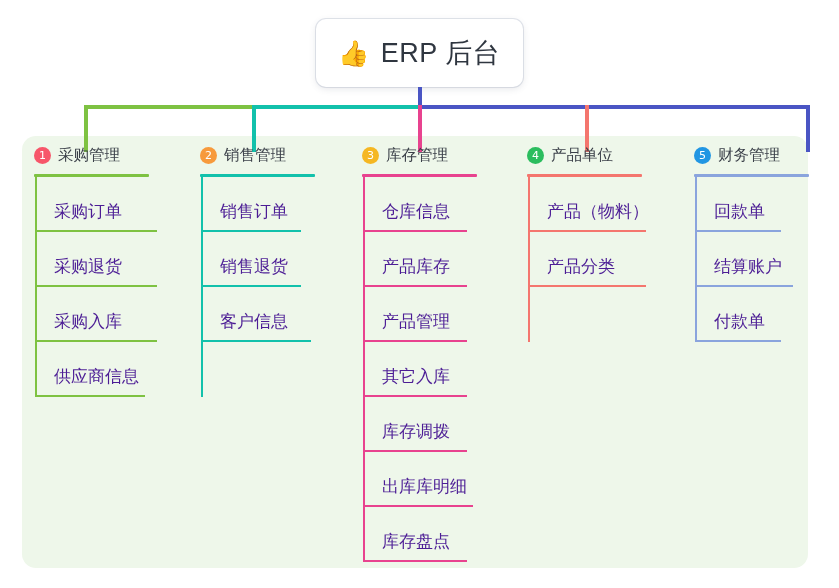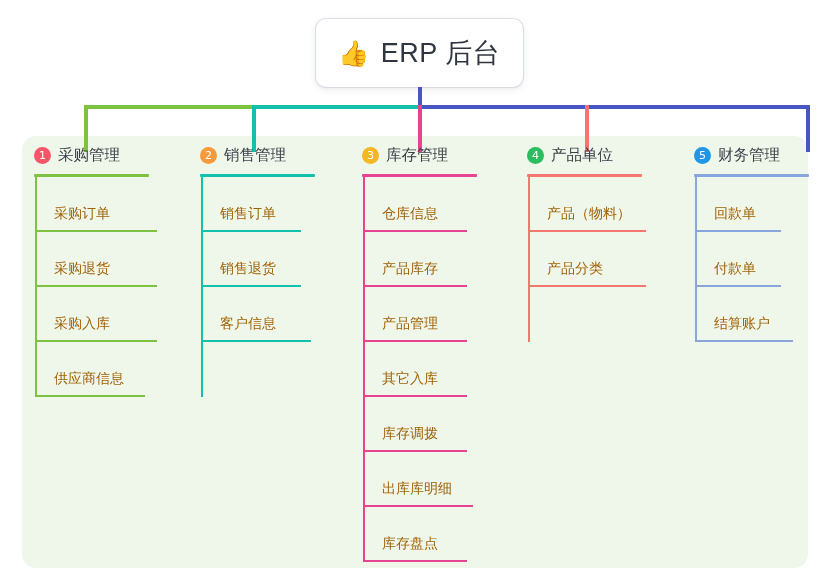--- a/index.html
+++ b/index.html
@@ -88,21 +88,21 @@
   .leaves{position:relative;padding-left:0;}
   .spine{position:absolute;left:1px;top:0;width:2px;}
   .leaf{
     position:relative;
     height:55px;
     width:100px;
     box-sizing:border-box;
   }
   .leaf-label{
     position:absolute;left:20px;bottom:9px;
-    font-size:14px;color:#a16207;white-space:nowrap;
+    font-size:17px;color:#4c1d95;white-space:nowrap;
   }
   .leaf-rule{
     position:absolute;left:1px;bottom:0;
     height:2px;width:100px;
   }
   .leaf.wide{width:122px;}
   .leaf.wide .leaf-rule{width:122px;}
   .leaf.last .leaf-rule{width:110px;}
   .c3 .leaf{width:104px;text-decoration:underline;}
   .c3 .leaf-rule{width:104px;}
@@ -249,24 +249,24 @@
       <span class="badge" style="background: rgb(33, 150, 227);">5</span>
       <span class="head-label">财务管理</span>
     </div>
     <div class="head-rule" style="background: rgb(138, 164, 221);"></div>
     <div class="leaves">
       <div class="spine" style="background: rgb(138, 164, 221); height: 165px;"></div>
       <div class="leaf">
         <span class="leaf-label">回款单</span>
         <span class="leaf-rule" style="background: rgb(138, 164, 221);"></span>
       </div>
-      <div class="leaf">
-        <span class="leaf-label">付款单</span>
-        <span class="leaf-rule" style="background: rgb(138, 164, 221);"></span>
-      </div>
       <div class="leaf last">
         <span class="leaf-label">结算账户</span>
         <span class="leaf-rule" style="background: rgb(138, 164, 221);"></span>
       </div>
+      <div class="leaf">
+        <span class="leaf-label">付款单</span>
+        <span class="leaf-rule" style="background: rgb(138, 164, 221);"></span>
+      </div>
     </div>
   </div>
 
 </div>
 
 </body></html>

